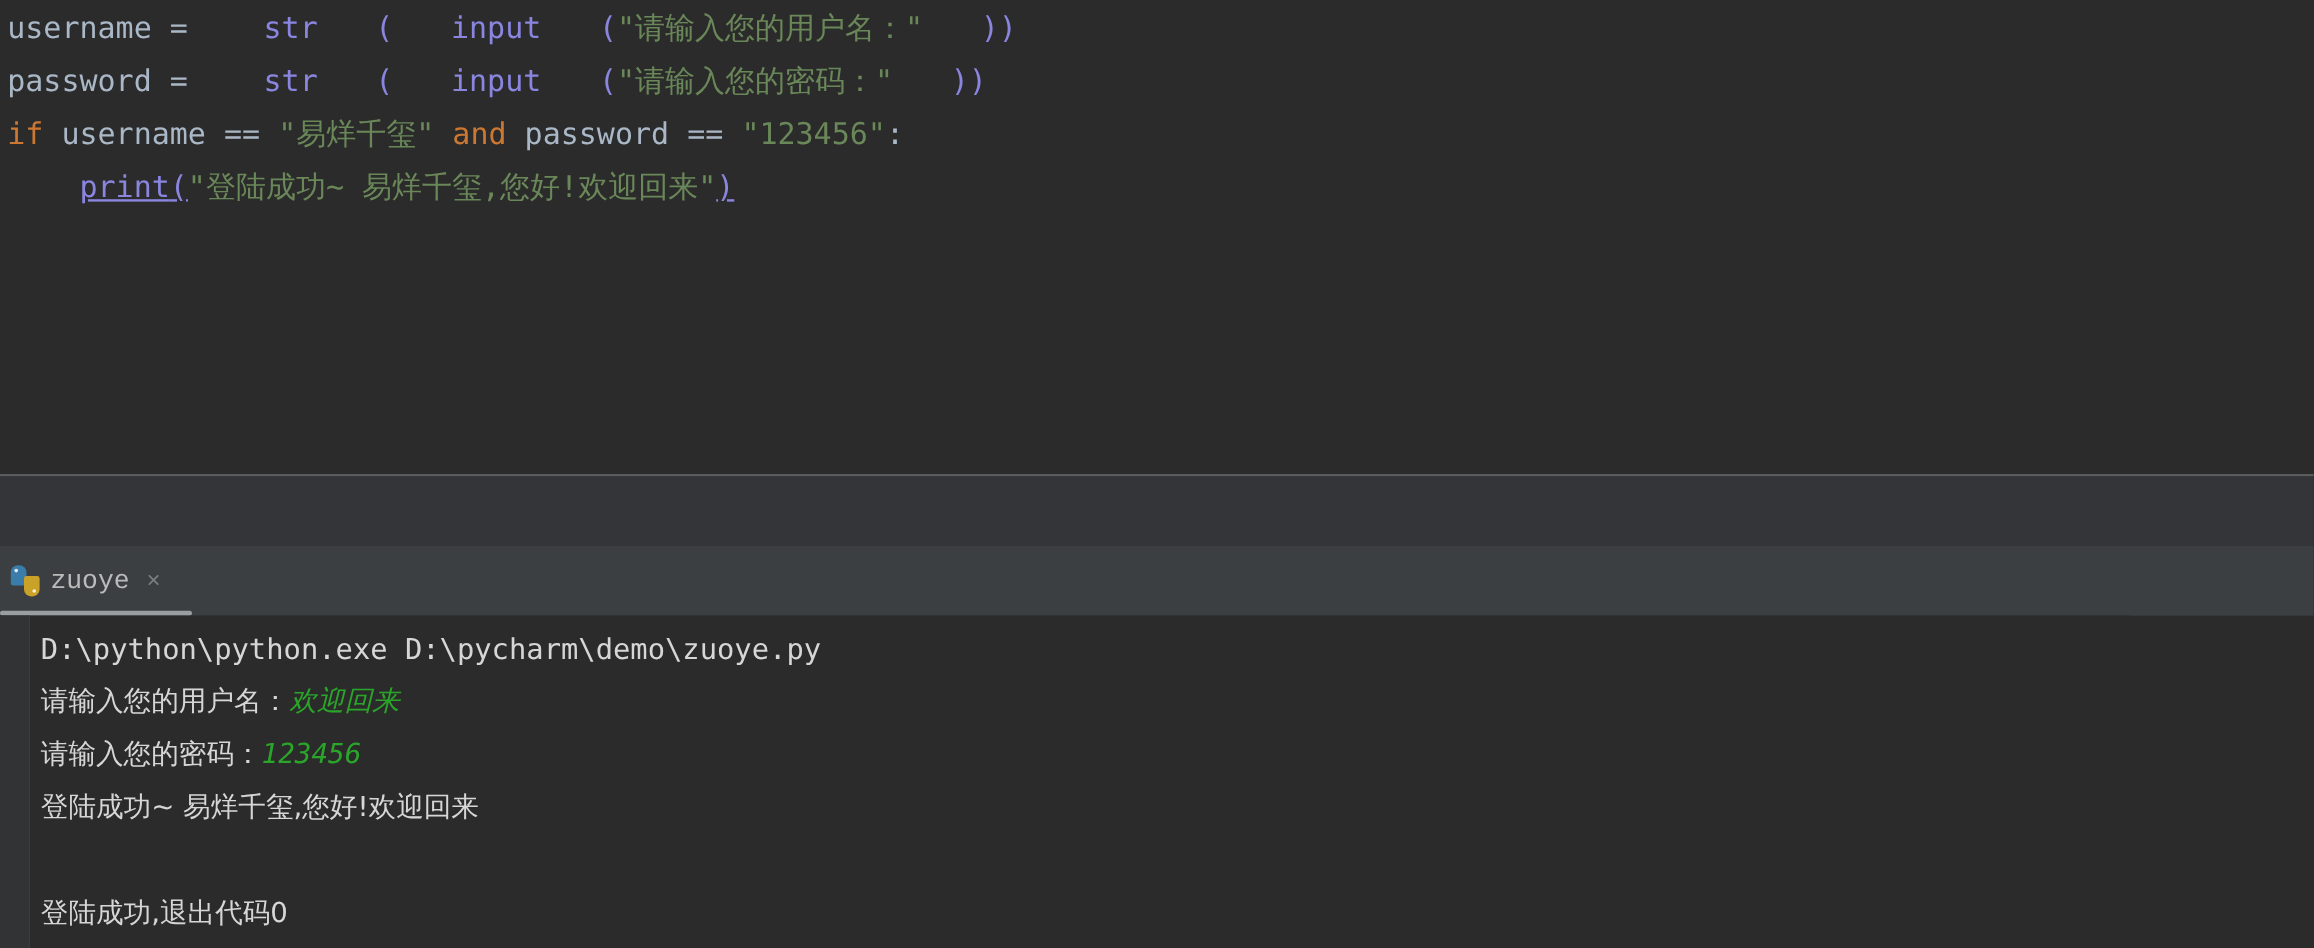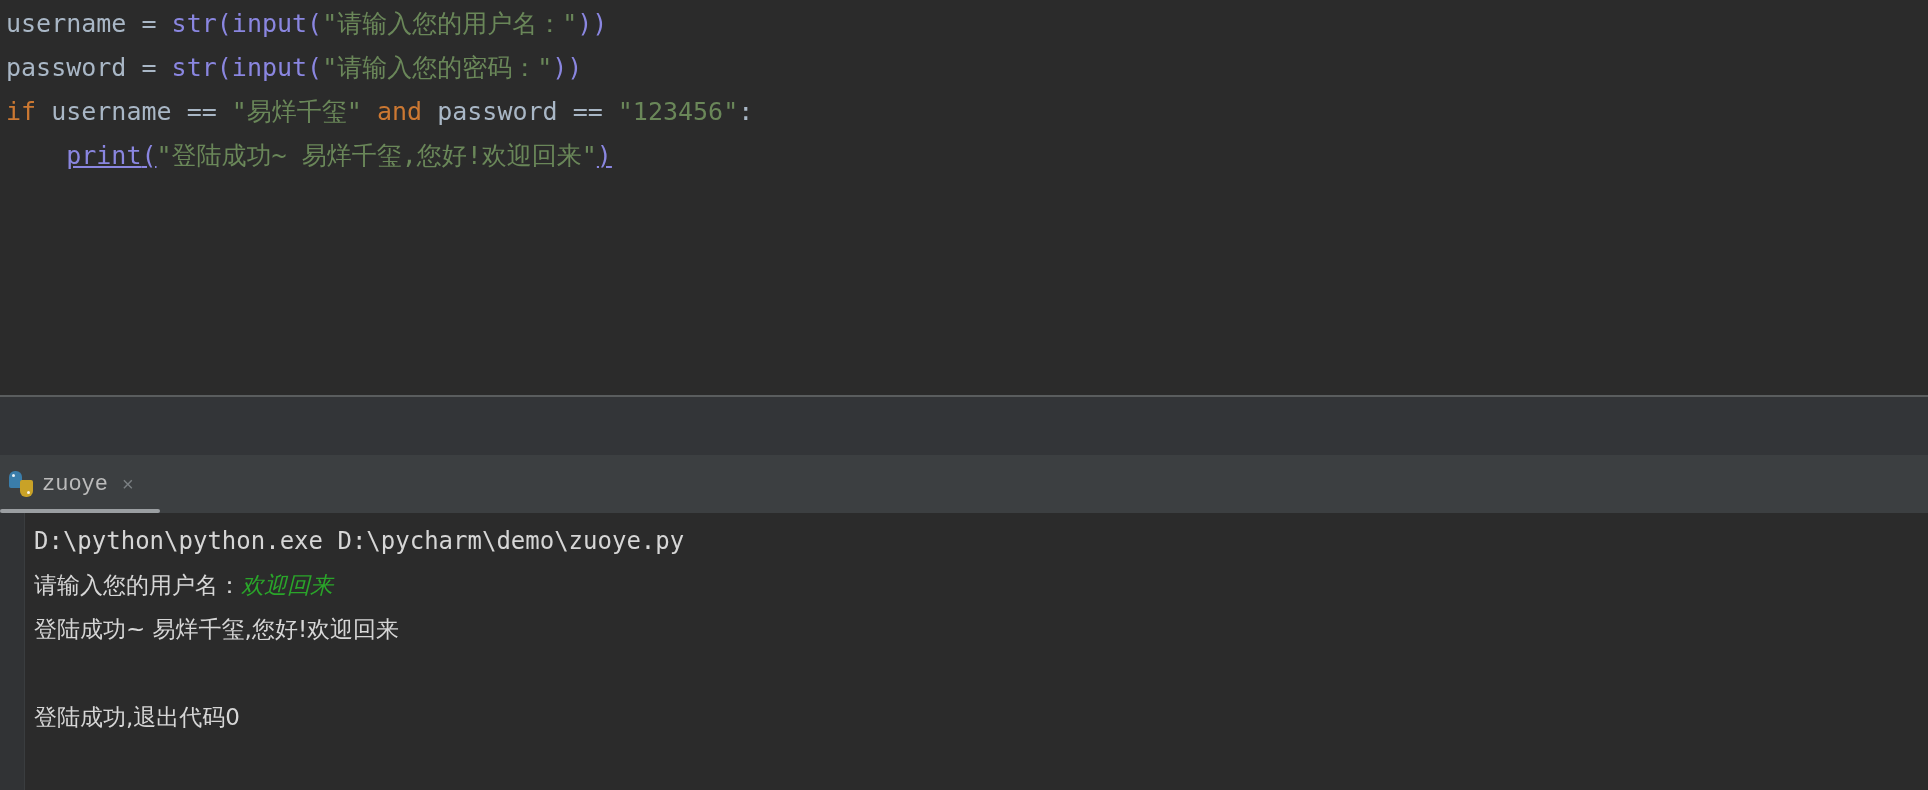--- a/index.html
+++ b/index.html
@@ -27,21 +27,21 @@
     font-size: 25px;
     white-space: pre;
     padding-left: 6px;
     letter-spacing: 0px;
     color: #a9b7c6;
   }
   .tok { white-space: pre; }
   .t-plain    { color: #a9b7c6; }
   .t-var      { color: #a9b7c6; }
   .t-func     { color: #8a86e0; text-decoration: underline; }
-  .t-builtin  { color: #8a86e0; }
+  .t-builtin  { color: #8a86e0; margin-left: 48px; }
   .t-keyword  { color: #cc7832; }
   .t-string   { color: #6a8759; }
   .t-op       { color: #a9b7c6; }
   .t-punct    { color: #a9b7c6; }
 
   
   #editor-empty {
     position: absolute;
     left: 0; top: 196px; width: 1928px; height: 199px;
     background: #2b2b2b;
@@ -188,17 +188,18 @@
     <span id="tab-close">×</span>
     <span id="tab-underline"></span>
   </div>
 </div>
 
 <div id="console">
   <div id="console-gutter"></div>
   <div id="console-body">
       <div class="out-line"><span>D:\python\python.exe D:\pycharm\demo\zuoye.py</span></div>
       <div class="out-line cn"><span>请输入您的用户名：</span><span class="in-echo">欢迎回来</span></div>
+      <div class="out-line cn"><span>请输入您的密码：</span><span class="in-echo mono">123456</span></div>
       <div class="out-line cn"><span>登陆成功~ 易烊千玺,您好!欢迎回来</span></div>
       <div class="out-blank"></div>
       <div class="out-line cn"><span>登陆成功,退出代码0</span></div>
     </div>
 </div>
 
 </body></html>

